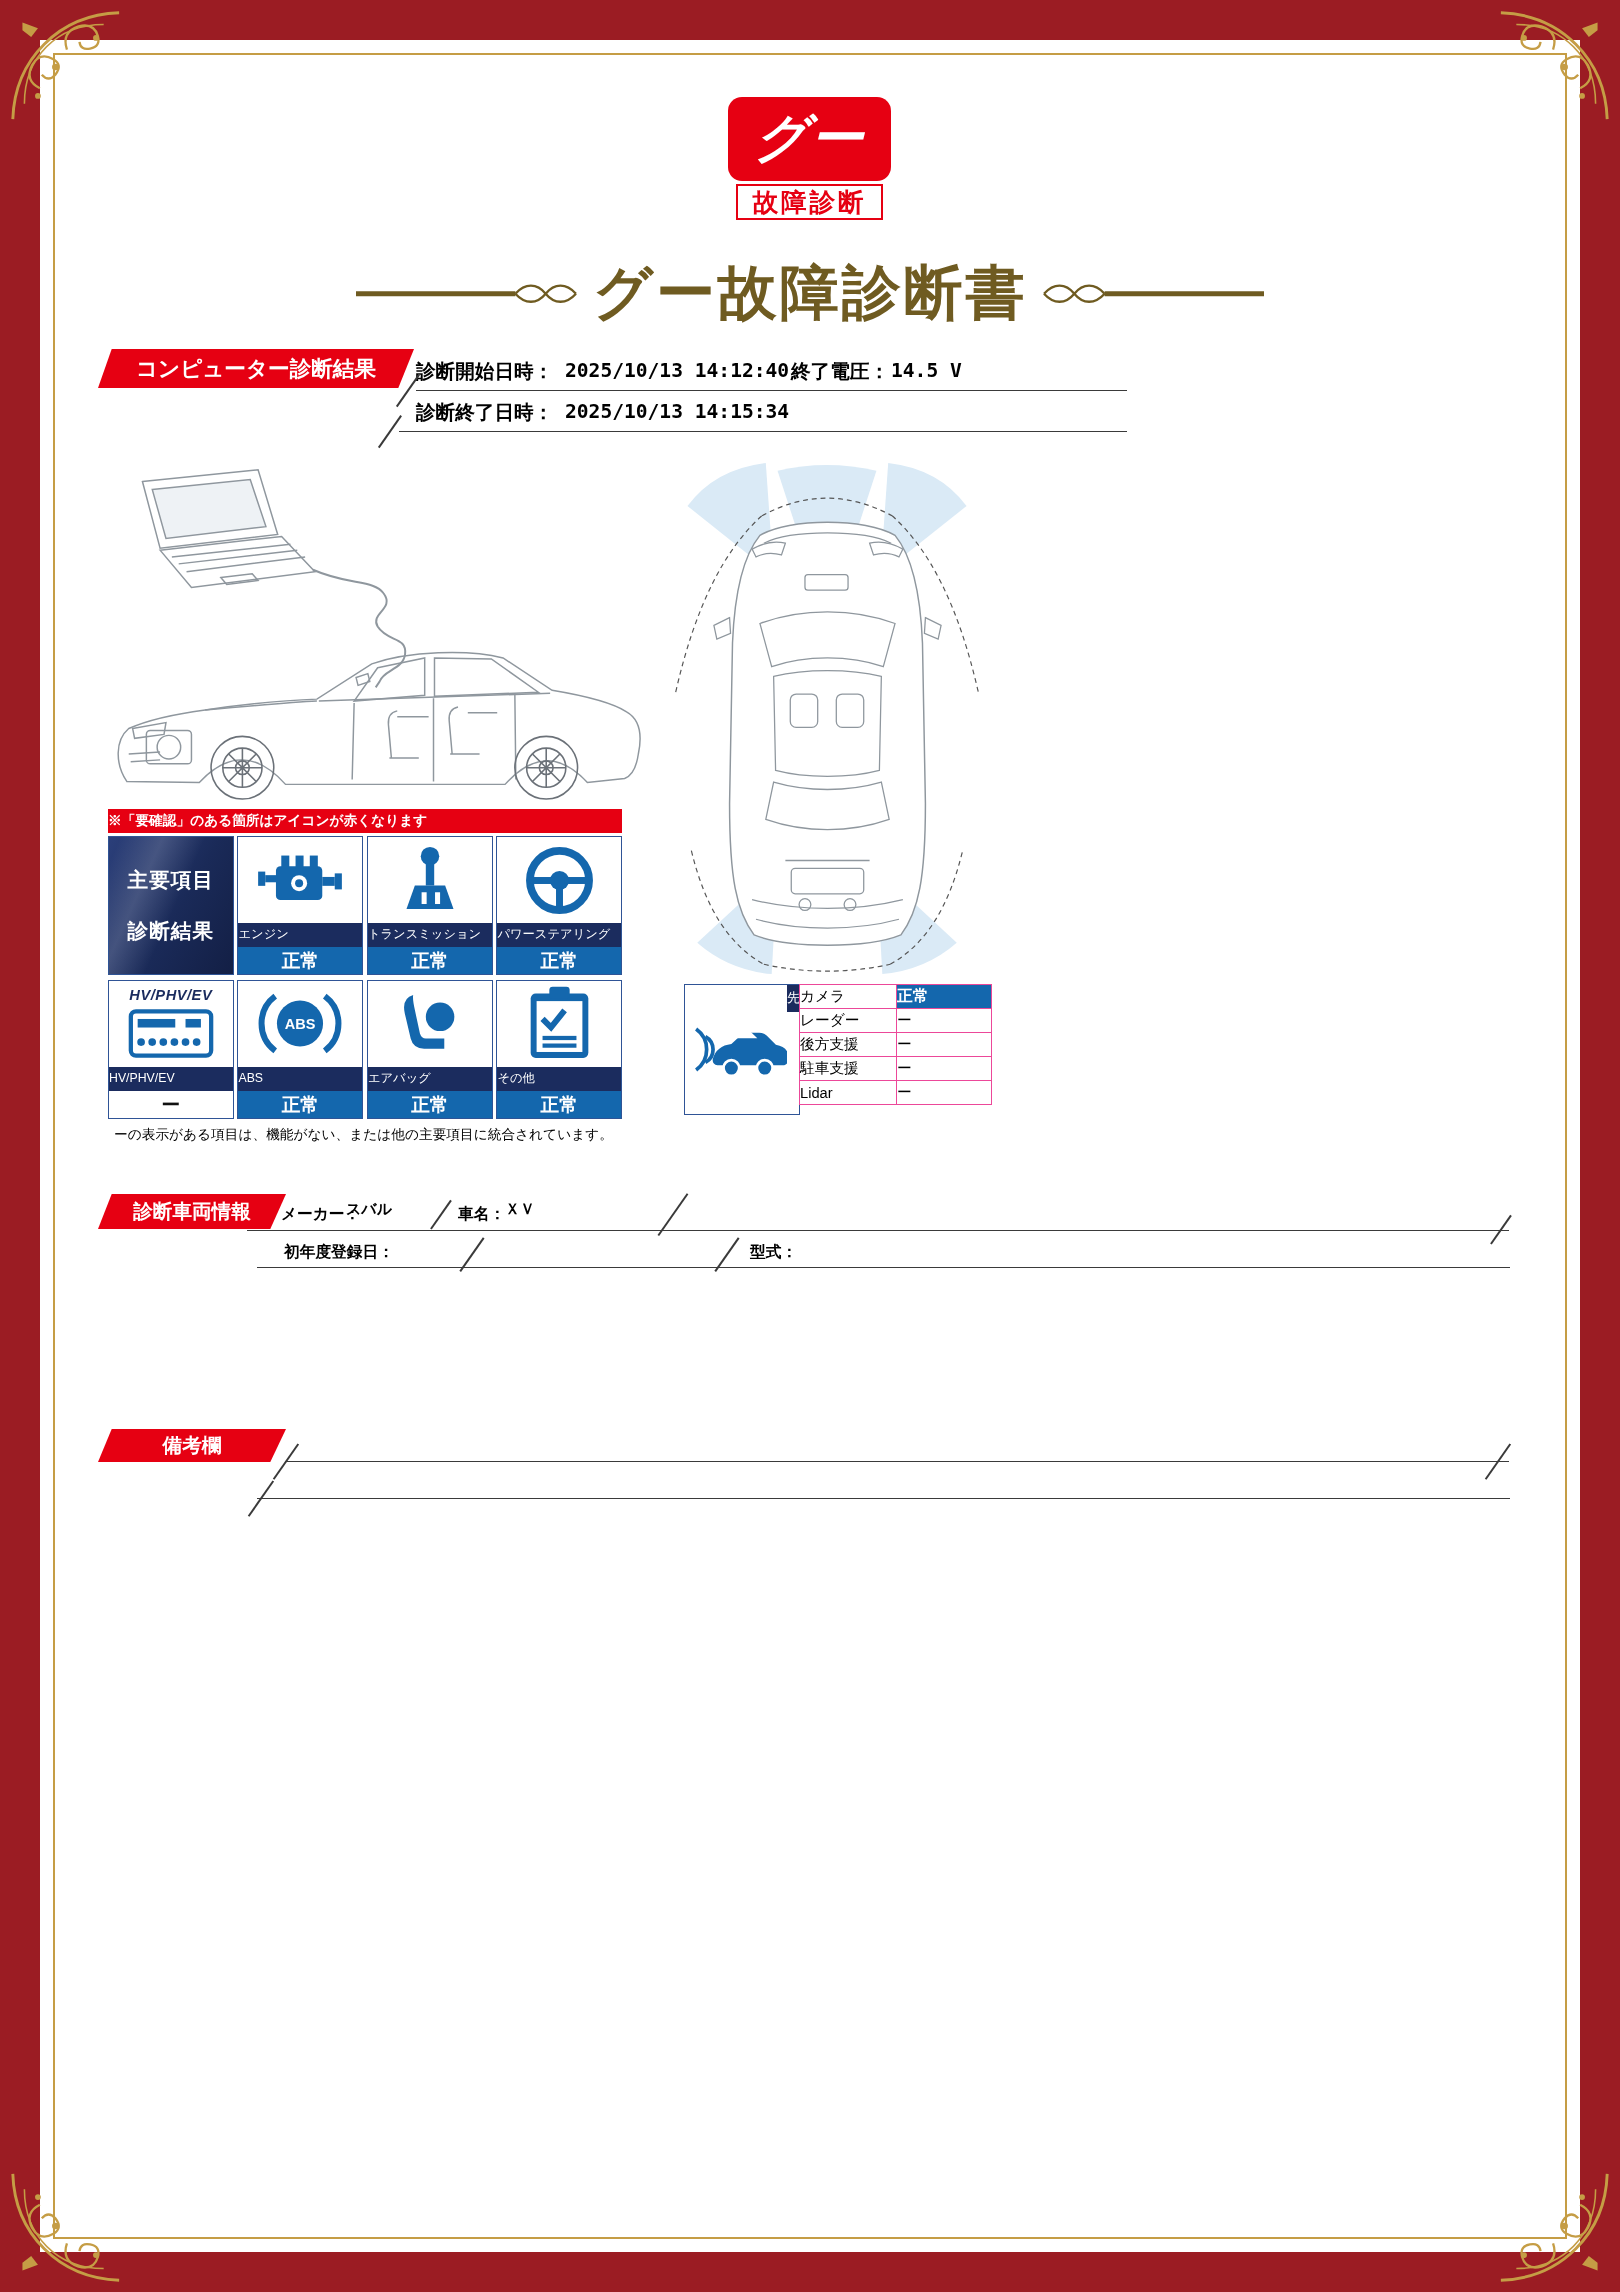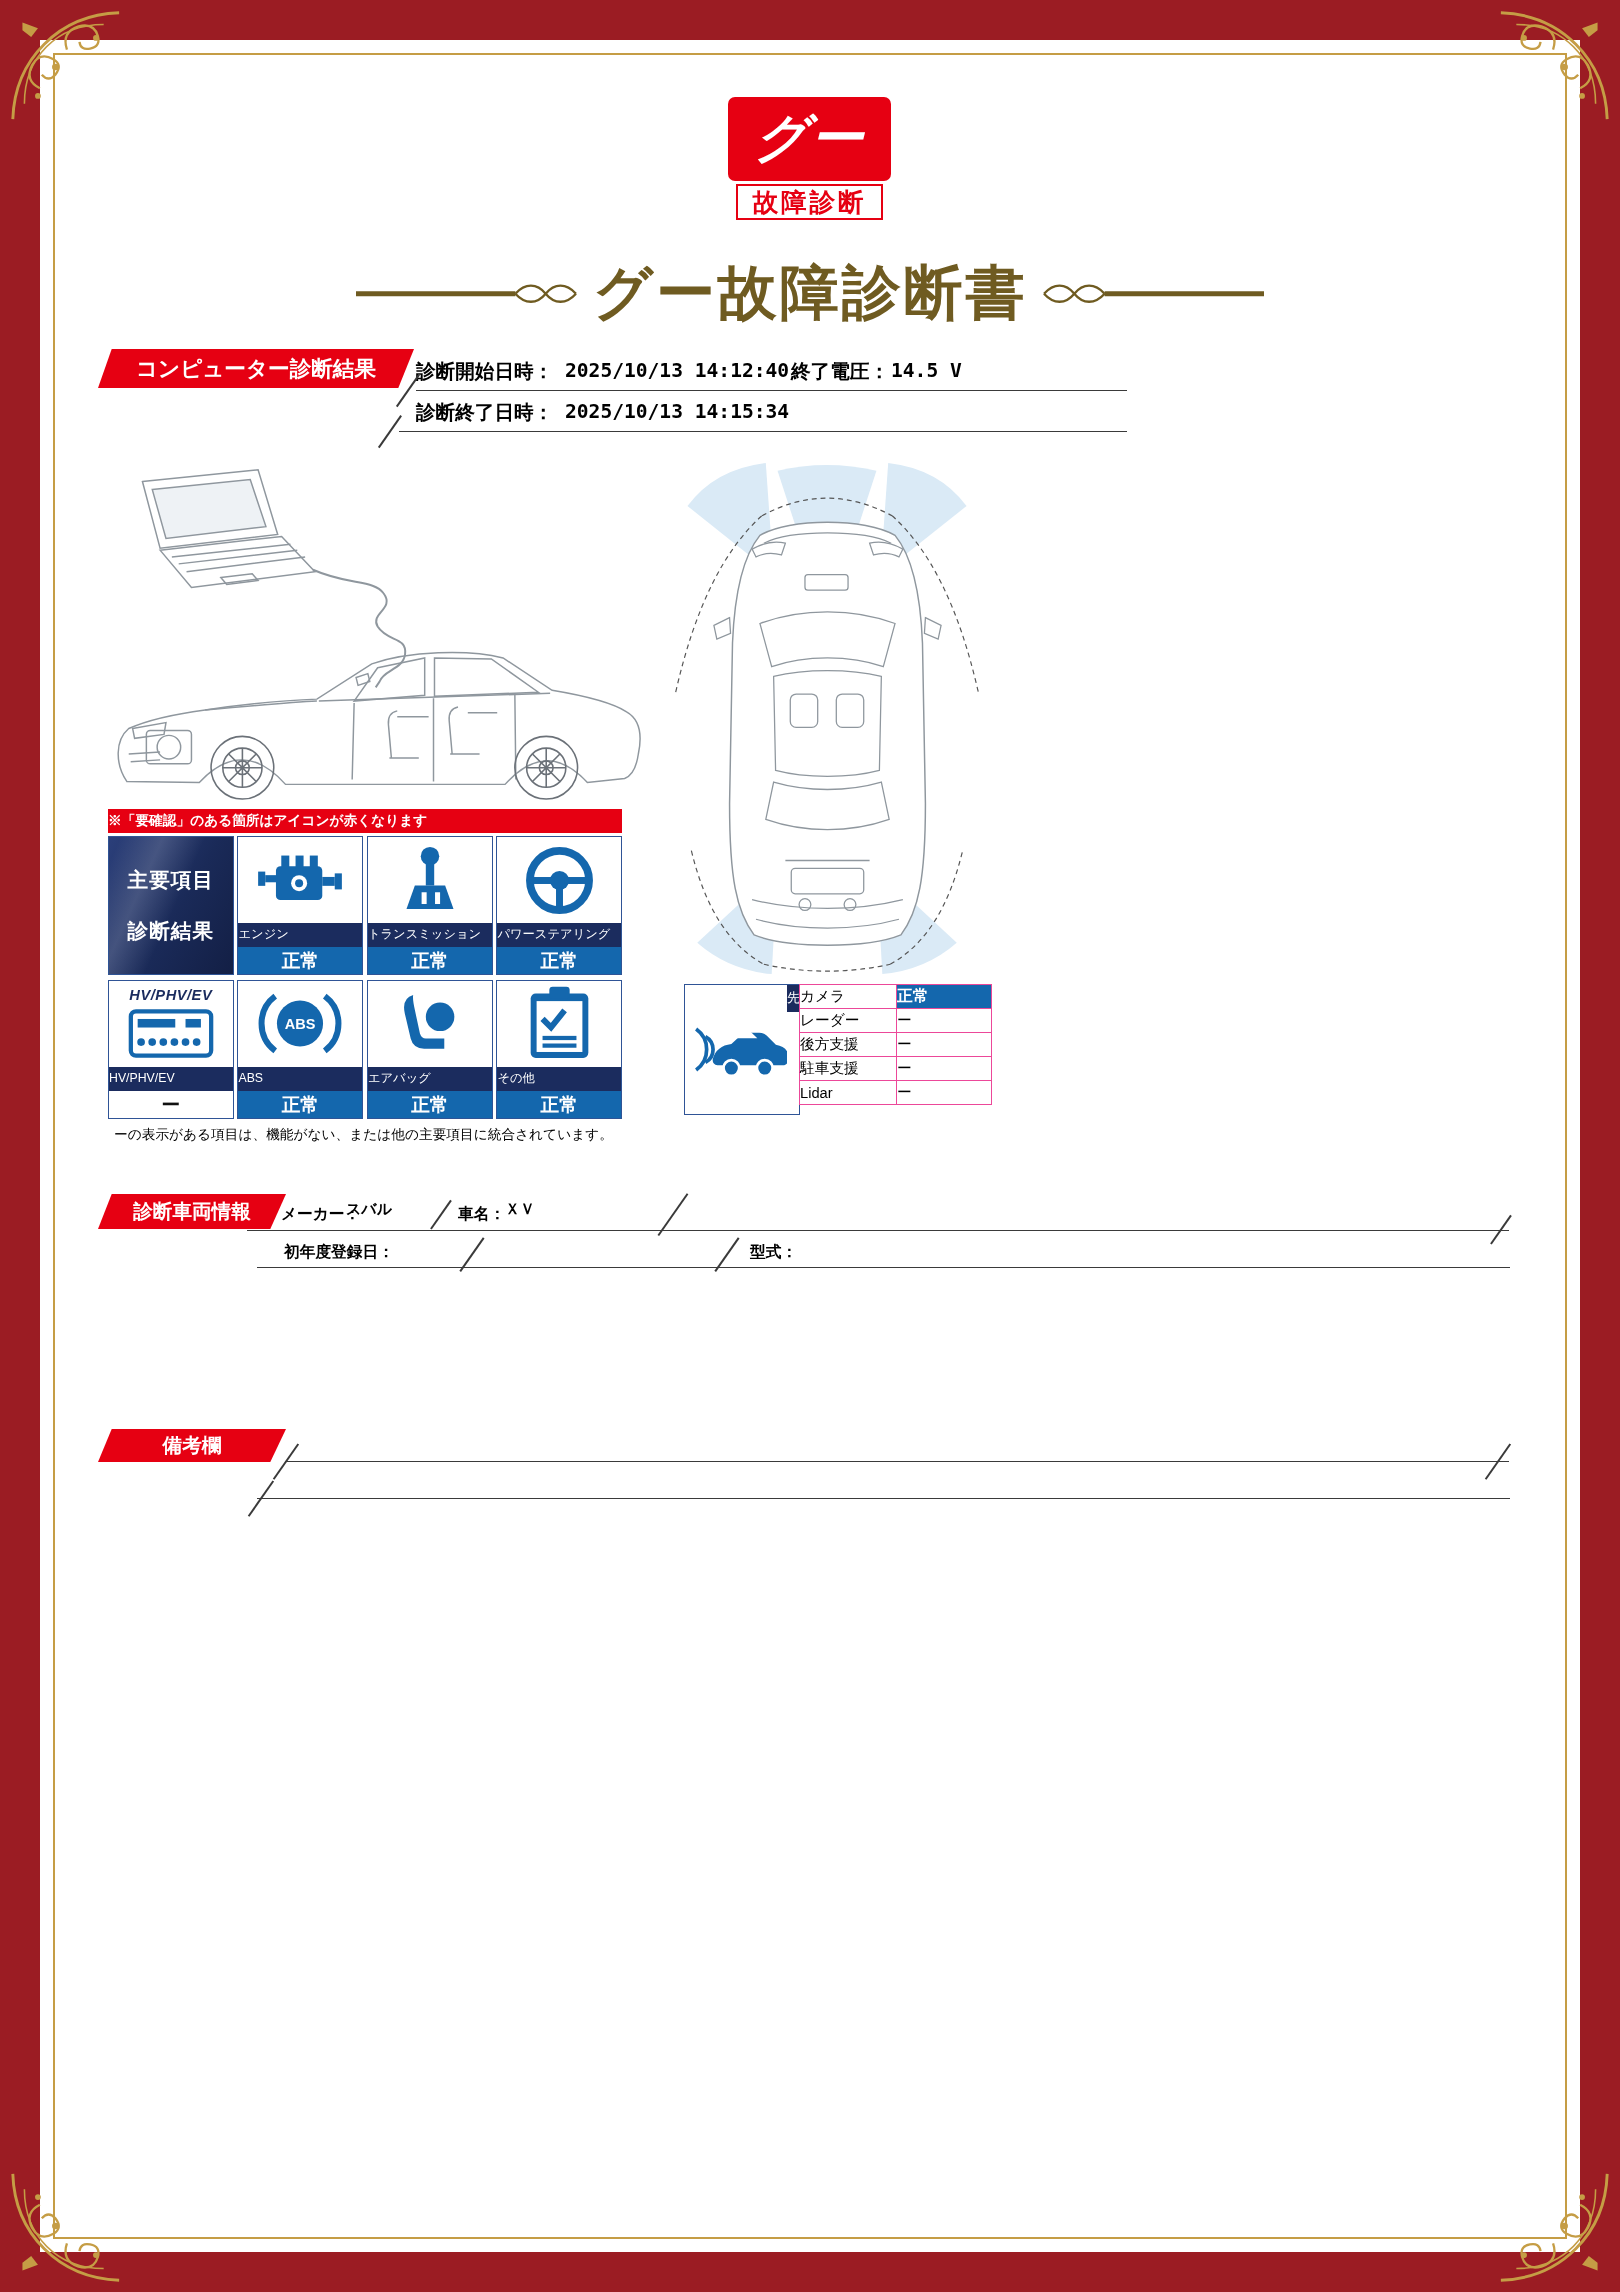--- a/index.html
+++ b/index.html
@@ -8,21 +8,21 @@
 .paper{position:absolute;left:40px;top:40px;width:1540px;height:2212px;background:#fff}
 .gold-line{position:absolute;inset:12.7px;border:2px solid #c59d45;pointer-events:none}
 .corner{position:absolute;width:116px;height:116px;z-index:5}
 .corner svg{width:100%;height:100%}
 .corner.tl{left:6.9px;top:6.9px}
 .corner.tr{right:6.9px;top:6.9px;transform:scaleX(-1)}
 .corner.bl{left:6.9px;bottom:6.9px;transform:scaleY(-1)}
 .corner.br{right:6.9px;bottom:6.9px;transform:scale(-1,-1)}
 
 .logo{position:absolute;left:688px;top:57px;width:163px;text-align:center}
-.logo-main{height:84px;background:#e60012;border-radius:7px;color:#fff;font-size:53px;font-weight:bold;font-style:italic;line-height:82px;letter-spacing:2px}
+.logo-main{height:84px;background:#e60012;border-radius:14px;color:#fff;font-size:53px;font-weight:bold;font-style:italic;line-height:82px;letter-spacing:2px}
 .logo-sub{width:147px;margin:2.9px auto 0;background:#fff;border:2.9px solid #e60012;color:#e60012;font-size:25.5px;font-weight:bold;letter-spacing:2.9px;line-height:32px}
 
 .title-row{position:absolute;left:0;top:214px;width:100%;display:flex;align-items:center;justify-content:center;gap:11.8px}
 .title-text{font-size:59px;font-weight:800;color:#6f5b21;letter-spacing:2.9px;white-space:nowrap}
 .title-deco{width:225px;height:25.5px;flex:none}
 
 .banner{position:absolute;background:#e60012;color:#fff;font-weight:bold;display:flex;align-items:center;justify-content:center;clip-path:polygon(13.7px 0,100% 0,calc(100% - 15.7px) 100%,0 100%);white-space:nowrap}
 .banner.computer{left:58px;top:309px;width:316px;height:39px;font-size:21.6px}
 .banner.vehicle{left:58px;top:1154px;width:188px;height:35px;font-size:19.6px}
 .banner.remarks{left:58px;top:1389px;width:188px;height:33px;font-size:19.6px}

